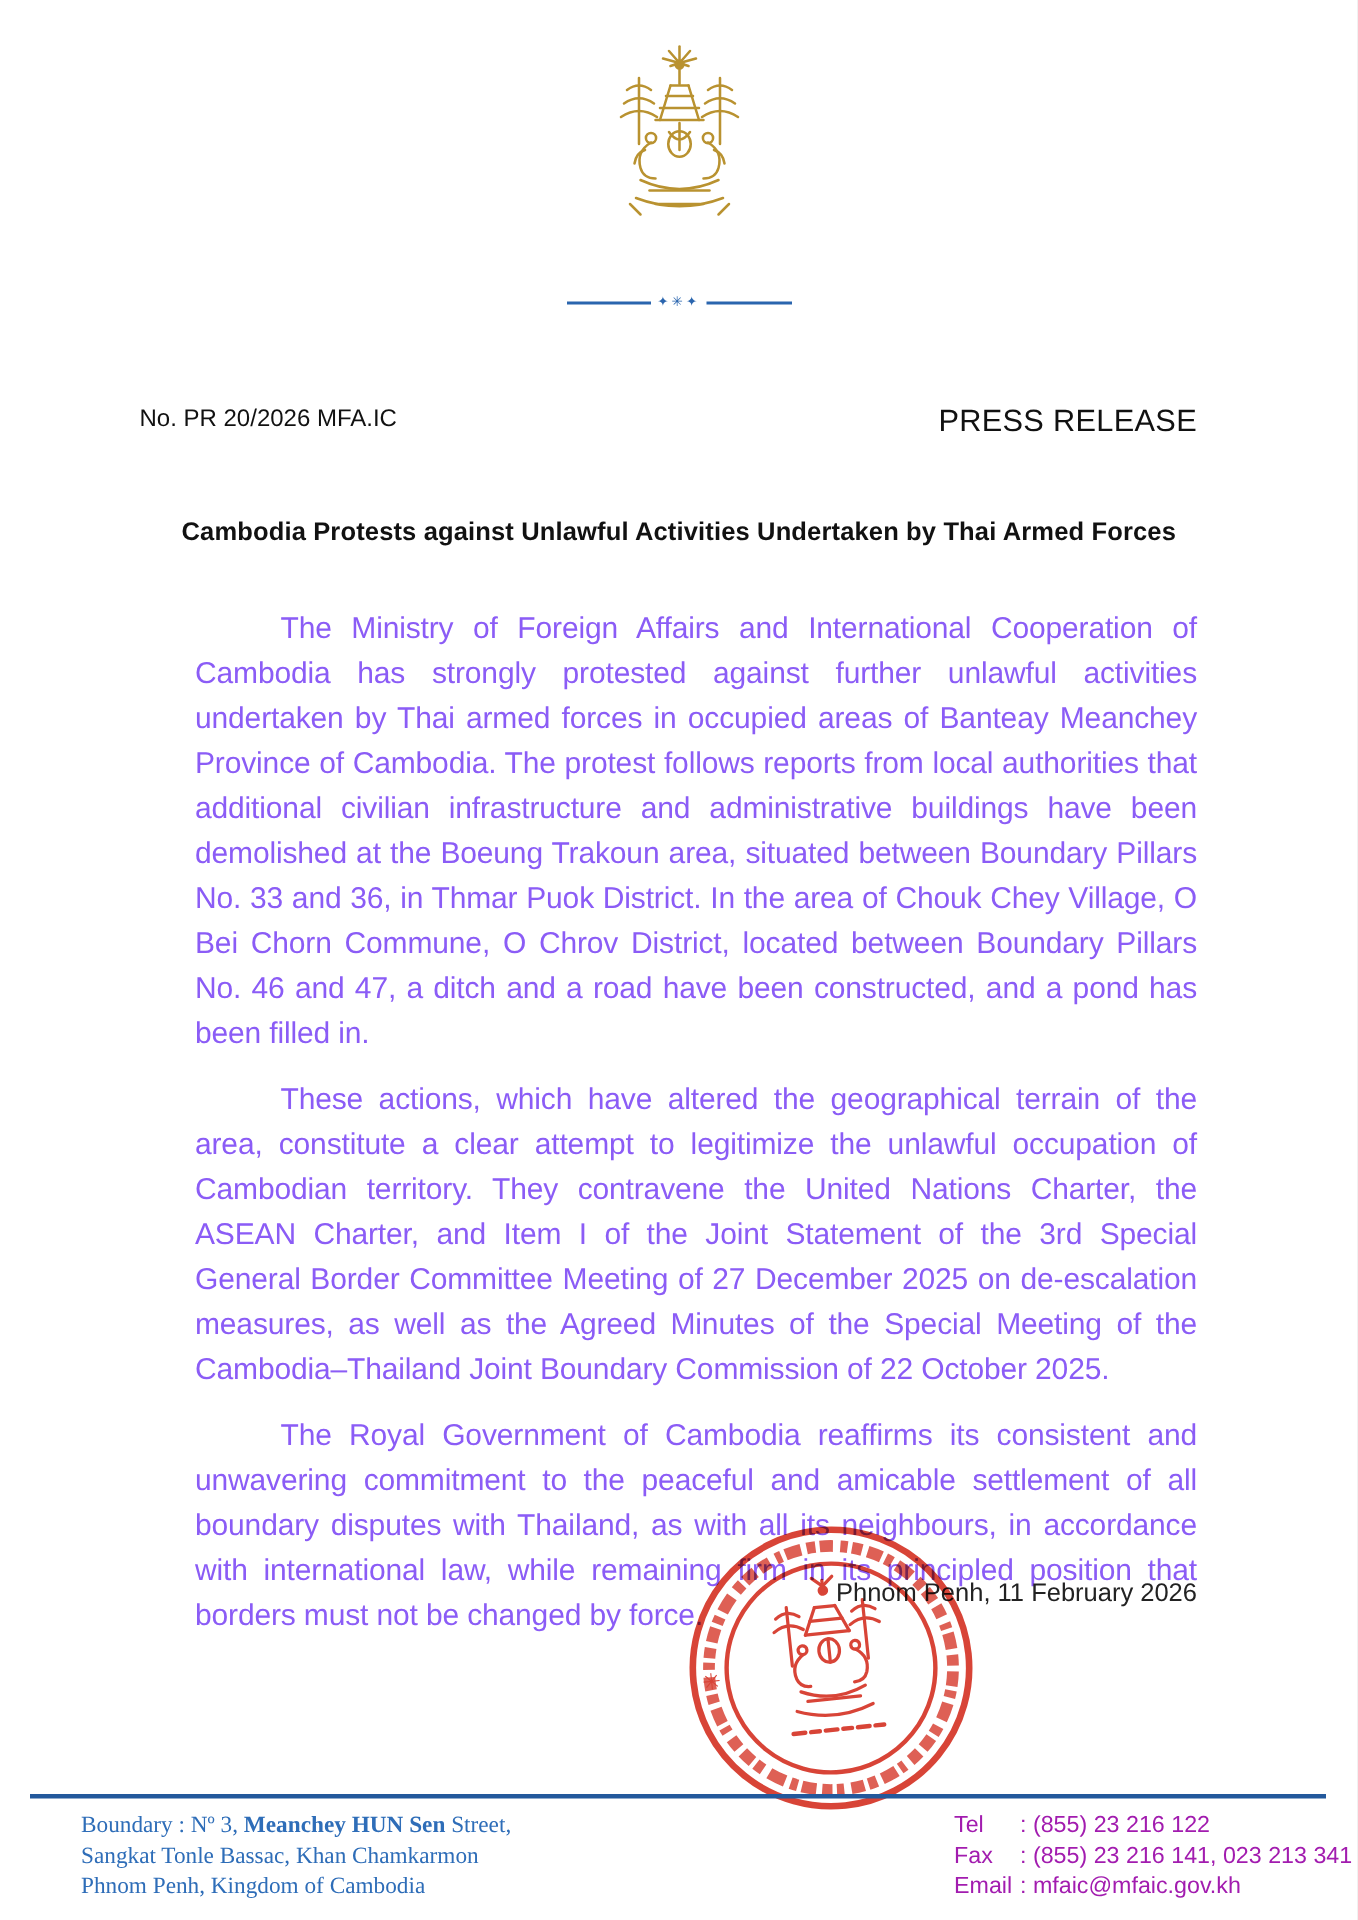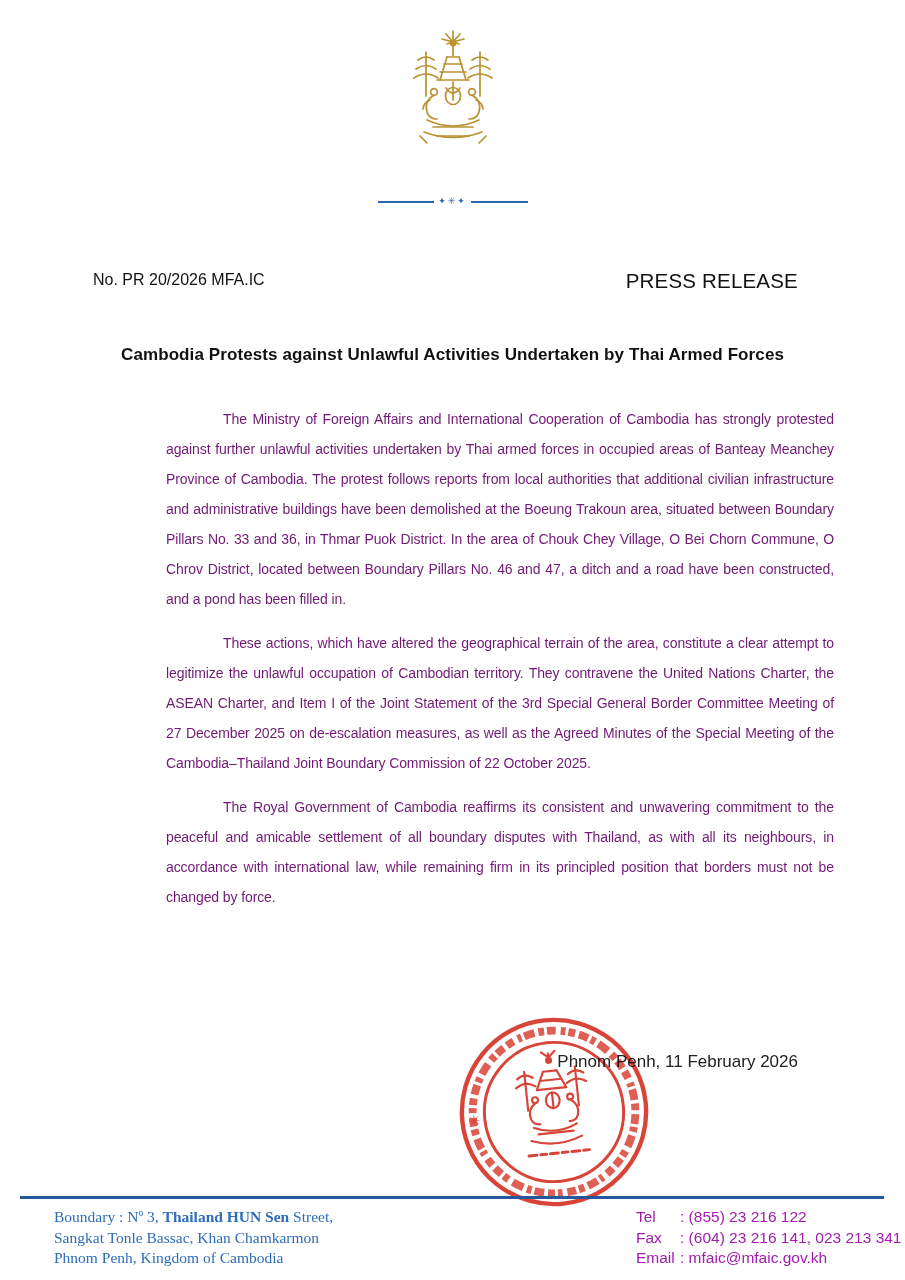--- a/index.html
+++ b/index.html
@@ -35,21 +35,21 @@
   .refrow{position:absolute;top:269px;left:0;width:100%;height:26px;}
   .refno{position:absolute;left:93px;top:2px;font-size:16px;color:#111;}
   .doctype{position:absolute;right:107px;top:0;font-size:20.5px;color:#111;letter-spacing:.2px;}
   
   .title{
     position:absolute;top:345px;left:0;width:100%;text-align:center;
     font-size:17px;font-weight:700;color:#111;letter-spacing:.1px;
   }
   .body{
     position:absolute;top:404px;left:130px;width:668px;
-    font-size:14px;line-height:30px;text-align:justify;letter-spacing:-.1px;color:#701a75;margin-left:36px;
+    font-size:20px;line-height:30px;text-align:justify;letter-spacing:-.1px;color:#8b5cf6;
   }
   .body p{margin:0 0 14px 0;text-indent:57px;}
   
   .dateline{position:absolute;top:1052px;right:107px;font-size:17px;color:#222;}
   .stamp{position:absolute;left:456px;top:1014px;mix-blend-mode:multiply;opacity:.93;}
   
   .footer-line{position:absolute;top:1196px;left:20px;width:864px;height:2.5px;background:#23599c;}
   .footer-left{
     position:absolute;top:1207px;left:54px;
     font-family:"Liberation Serif",serif;font-size:15.5px;line-height:20.5px;color:#2e6db8;
@@ -182,33 +182,33 @@
 
           <path d="M70 142 h8 M82 142 h6 M92 142 h8 M104 142 h6 M114 142 h8 M126 142 h6" stroke-width="3"></path>
         </g>
       </g>
     </svg>
   </div>
 
   <div class="footer-line"></div>
 
   <div class="footer-left">
-    <div><span>Boundary : Nº 3, </span><b>Thailand HUN Sen</b><span> Street,</span></div>
+    <div><span>Boundary : Nº 3, </span><b>Meanchey HUN Sen</b><span> Street,</span></div>
     <div>Sangkat Tonle Bassac, Khan Chamkarmon</div>
     <div>Phnom Penh, Kingdom of Cambodia</div>
   </div>
 
   <div class="footer-right">
     <div class="contact-row">
       <span class="lbl">Tel</span>
       <span>: (855) 23 216 122</span>
     </div>
     <div class="contact-row">
       <span class="lbl">Fax</span>
-      <span>: (604) 23 216 141, 023 213 341</span>
+      <span>: (855) 23 216 141, 023 213 341</span>
     </div>
     <div class="contact-row">
       <span class="lbl">Email</span>
       <span>: mfaic@mfaic.gov.kh</span>
     </div>
   </div>
 
 </div>
 
 </body></html>

